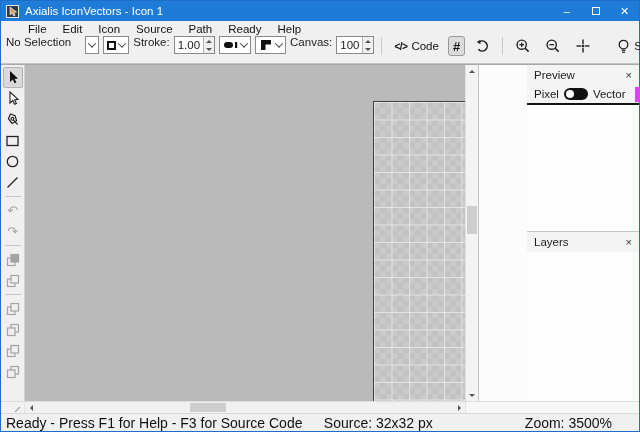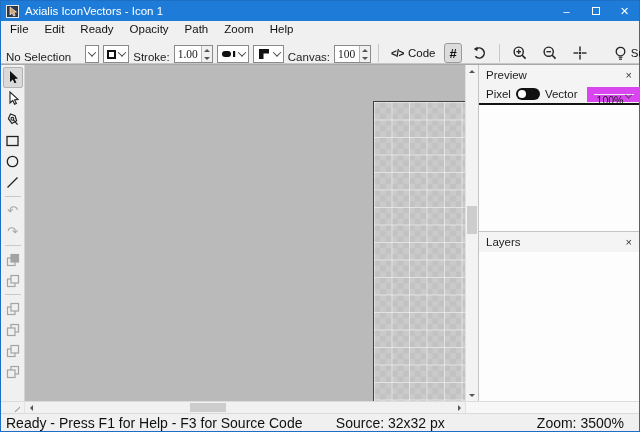--- a/index.html
+++ b/index.html
@@ -11,33 +11,33 @@
   
   .titlebar { height: 20px; background: #1e7cd8; display: flex; align-items: center; padding-left: 5px; flex: 0 0 auto; }
   .app-icon { width: 13px; height: 13px; background: #2b3a4a; border: 1px solid #e8e8e8; margin-right: 6px; position: relative; flex: 0 0 auto; }
   .app-icon svg { position: absolute; left: 1px; top: 0px; }
   .titlebar .title { color: #ffffff; font-size: 11.5px; }
   .win-controls { margin-left: auto; display: flex; height: 100%; }
   .win-btn { width: 29px; height: 100%; display: flex; align-items: center; justify-content: center; color: #ffffff; font-size: 11px; }
   .maxi-box { width: 8px; height: 8px; border: 1px solid #ffffff; }
 
   
-  .menubar { height: 15px; display: flex; align-items: center; background: #f0f0f0; padding-left: 1px; flex: 0 0 auto; }
+  .menubar { height: 15px; display: flex; align-items: center; background: #f0f0f0; padding-left: 19px; flex: 0 0 auto; }
   .menu-item { padding: 0 8px; height: 100%; display: flex; align-items: center; font-size: 11.5px; color: #111; }
 
   
-  .toolbar { height: 28px; display: flex; align-items: flex-end; padding: 0 5px; gap: 4px; background: #f0f0f0; border-bottom: 1px solid #c6c6c6; flex: 0 0 auto; }
+  .toolbar { height: 28px; display: flex; align-items: flex-start; padding: 0 5px; gap: 4px; background: #f0f0f0; border-bottom: 1px solid #c6c6c6; flex: 0 0 auto; }
   .tb-label { color: #222; white-space: nowrap; }
   .no-selection { margin-right: 10px; }
   .combo { height: 18px; background: #ffffff; border: 1px solid #8a8a8a; display: flex; align-items: center; padding: 0 3px; gap: 3px; }
   .combo .chev { width: 6px; height: 6px; border-right: 1.4px solid #444; border-bottom: 1.4px solid #444; transform: rotate(45deg) translate(-1px,-1px); flex: 0 0 auto; }
   .combo-fill { width: 27px; justify-content: flex-end; }
   .swatch-stroke { width: 9px; height: 9px; border: 2.5px solid #111; background: #fff; }
   .spin { height: 18px; border: 1px solid #8a8a8a; background: #fff; display: flex; align-items: stretch; }
-  .spin .val { padding: 0 3px; display: flex; align-items: center; min-width: 24px; font-family: Liberation Serif, serif; }
+  .spin .val { padding: 0 3px; display: flex; align-items: center; min-width: 24px; }
   .spin .steppers { width: 11px; border-left: 1px solid #b5b5b5; display: flex; flex-direction: column; background: #f0f0f0; }
   .spin .step { flex: 1; display: flex; align-items: center; justify-content: center; }
   .tri-up { width: 0; height: 0; border-left: 3px solid transparent; border-right: 3px solid transparent; border-bottom: 3.5px solid #555; }
   .tri-down { width: 0; height: 0; border-left: 3px solid transparent; border-right: 3px solid transparent; border-top: 3.5px solid #555; }
   .tb-sep { width: 1px; height: 18px; background: #c9c9c9; margin: 0 3px; flex: 0 0 auto; }
   .tb-right { margin-left: auto; display: flex; align-items: center; gap: 4px; }
   .tb-btn { height: 20px; display: flex; align-items: center; gap: 4px; padding: 0 4px; border: 1px solid transparent; border-radius: 3px; color: #111; }
   .tb-btn.pressed { background: #dcdcdc; border-color: #9a9a9a; }
   .code-glyph { font-weight: bold; font-size: 10px; letter-spacing: -0.5px; }
   .grid-glyph { font-weight: bold; font-size: 13px; }
@@ -61,21 +61,21 @@
       linear-gradient(90deg, rgba(255,255,255,0.5) 1px, transparent 1px),
       conic-gradient(#c2c2c2 25%, transparent 0 50%, #c2c2c2 0 75%, transparent 0);
     background-size: 17.5px 17.5px, 17.5px 17.5px, 11.7px 11.7px; }
 
   .vscroll { width: 13px; background: #f3f3f3; border-left: 1px solid #e0e0e0; display: flex; flex-direction: column; flex: 0 0 auto; }
   .scroll-arrow { height: 12px; display: flex; align-items: center; justify-content: center; flex: 0 0 auto; }
   .vtrack { flex: 1; position: relative; }
   .vthumb { position: absolute; left: 1px; right: 1px; top: 129px; height: 28px; background: #cdcdcd; }
 
   
-  .rightpanel { width: 161px; background: #fcfcfc; border-left: 1px solid #c4c4c4; display: flex; flex-direction: column; flex: 0 0 auto; }
+  .rightpanel { width: 161px; background: #fcfcfc; border-left: 1px solid #c4c4c4; display: flex; flex-direction: column; flex: 0 0 auto; padding-left: 48px; }
   .panel-header { height: 20px; background: #f4f4f4; display: flex; align-items: center; padding: 0 7px; color: #222; flex: 0 0 auto; }
   .panel-close { margin-left: auto; color: #333; font-size: 11px; }
   .preview-controls { height: 18px; background: #f4f4f4; display: flex; align-items: center; padding: 0 7px; gap: 5px; flex: 0 0 auto; }
   .toggle { width: 24px; height: 12px; border-radius: 6px; background: #111; position: relative; flex: 0 0 auto; }
   .toggle .knob { position: absolute; left: 2px; top: 2px; width: 8px; height: 8px; border-radius: 50%; background: #fff; }
   .mini-combo { height: 15px; border: 7px solid #d946ef; background: #f0f0f0; display: flex; gap: 3px; padding: 0 3px; font-size: 10.5px; margin-left: 4px; }
   .mini-combo .chev { width: 5px; height: 5px; border-right: 1.3px solid #444; border-bottom: 1.3px solid #444; transform: rotate(45deg) translate(-1px,-1px); }
   .preview-divider { height: 2px; background: #141414; flex: 0 0 auto; }
   .preview-area { height: 126px; background: #fdfdfd; flex: 0 0 auto; }
   .section-divider { height: 1px; background: #c4c4c4; flex: 0 0 auto; }
@@ -92,21 +92,21 @@
   .hscroll .scroll-arrow { width: 12px; height: 100%; }
   .htrack { flex: 1; position: relative; }
   .hthumb { position: absolute; top: 1px; bottom: 1px; left: 153px; width: 36px; background: #cdcdcd; }
   .corner-right { width: 174px; background: #f7f7f7; border-left: 1px solid #e0e0e0; flex: 0 0 auto; }
   .tri-left { width: 0; height: 0; border-top: 3px solid transparent; border-bottom: 3px solid transparent; border-right: 3.5px solid #555; }
   .tri-right { width: 0; height: 0; border-top: 3px solid transparent; border-bottom: 3px solid transparent; border-left: 3.5px solid #555; }
 
   
   .statusbar { height: 18px; background: #f0f0f0; border-top: 1px solid #dadada; display: flex; align-items: center; padding: 0 5px; font-size: 14px; color: #111; flex: 0 0 auto; }
   .sb-canvas { margin-left: auto; }
-  .sb-zoom { margin-left: 92px; margin-right: 10px; }
+  .sb-zoom { margin-left: 92px; margin-right: 22px; }
 </style>
 </head>
 <body>
 
 <div class="window">
 
   <div class="titlebar">
     <div class="app-icon">
       <svg width="11" height="12" viewBox="0 0 11 12">
           <path d="M2 1 L2 9 L4.2 7 L5.6 10 L7.2 9.3 L5.8 6.4 L8.5 6 Z" fill="#d9a066" stroke="#fff" stroke-width="0.6"></path>
@@ -118,24 +118,24 @@
       <div class="win-btn">
           <span class="maxi-box"></span>
         </div>
       <div class="win-btn">✕</div>
     </div>
   </div>
 
   <div class="menubar">
     <span class="menu-item">File</span>
     <span class="menu-item">Edit</span>
+    <span class="menu-item">Icon</span>
+    <span class="menu-item">Source</span>
+    <span class="menu-item">Path</span>
     <span class="menu-item">Ready</span>
-    <span class="menu-item">Opacity</span>
-    <span class="menu-item">Path</span>
-    <span class="menu-item">Zoom</span>
     <span class="menu-item">Help</span>
   </div>
 
   <div class="toolbar">
     <span class="tb-label no-selection">No Selection</span>
 
     <div class="combo combo-fill">
       <span class="chev"></span>
     </div>
     <div class="combo">

